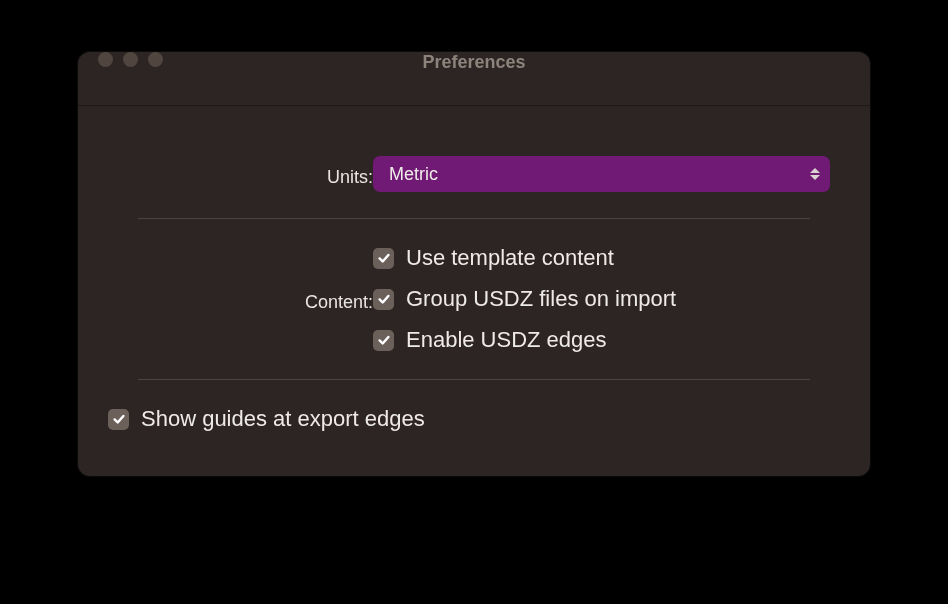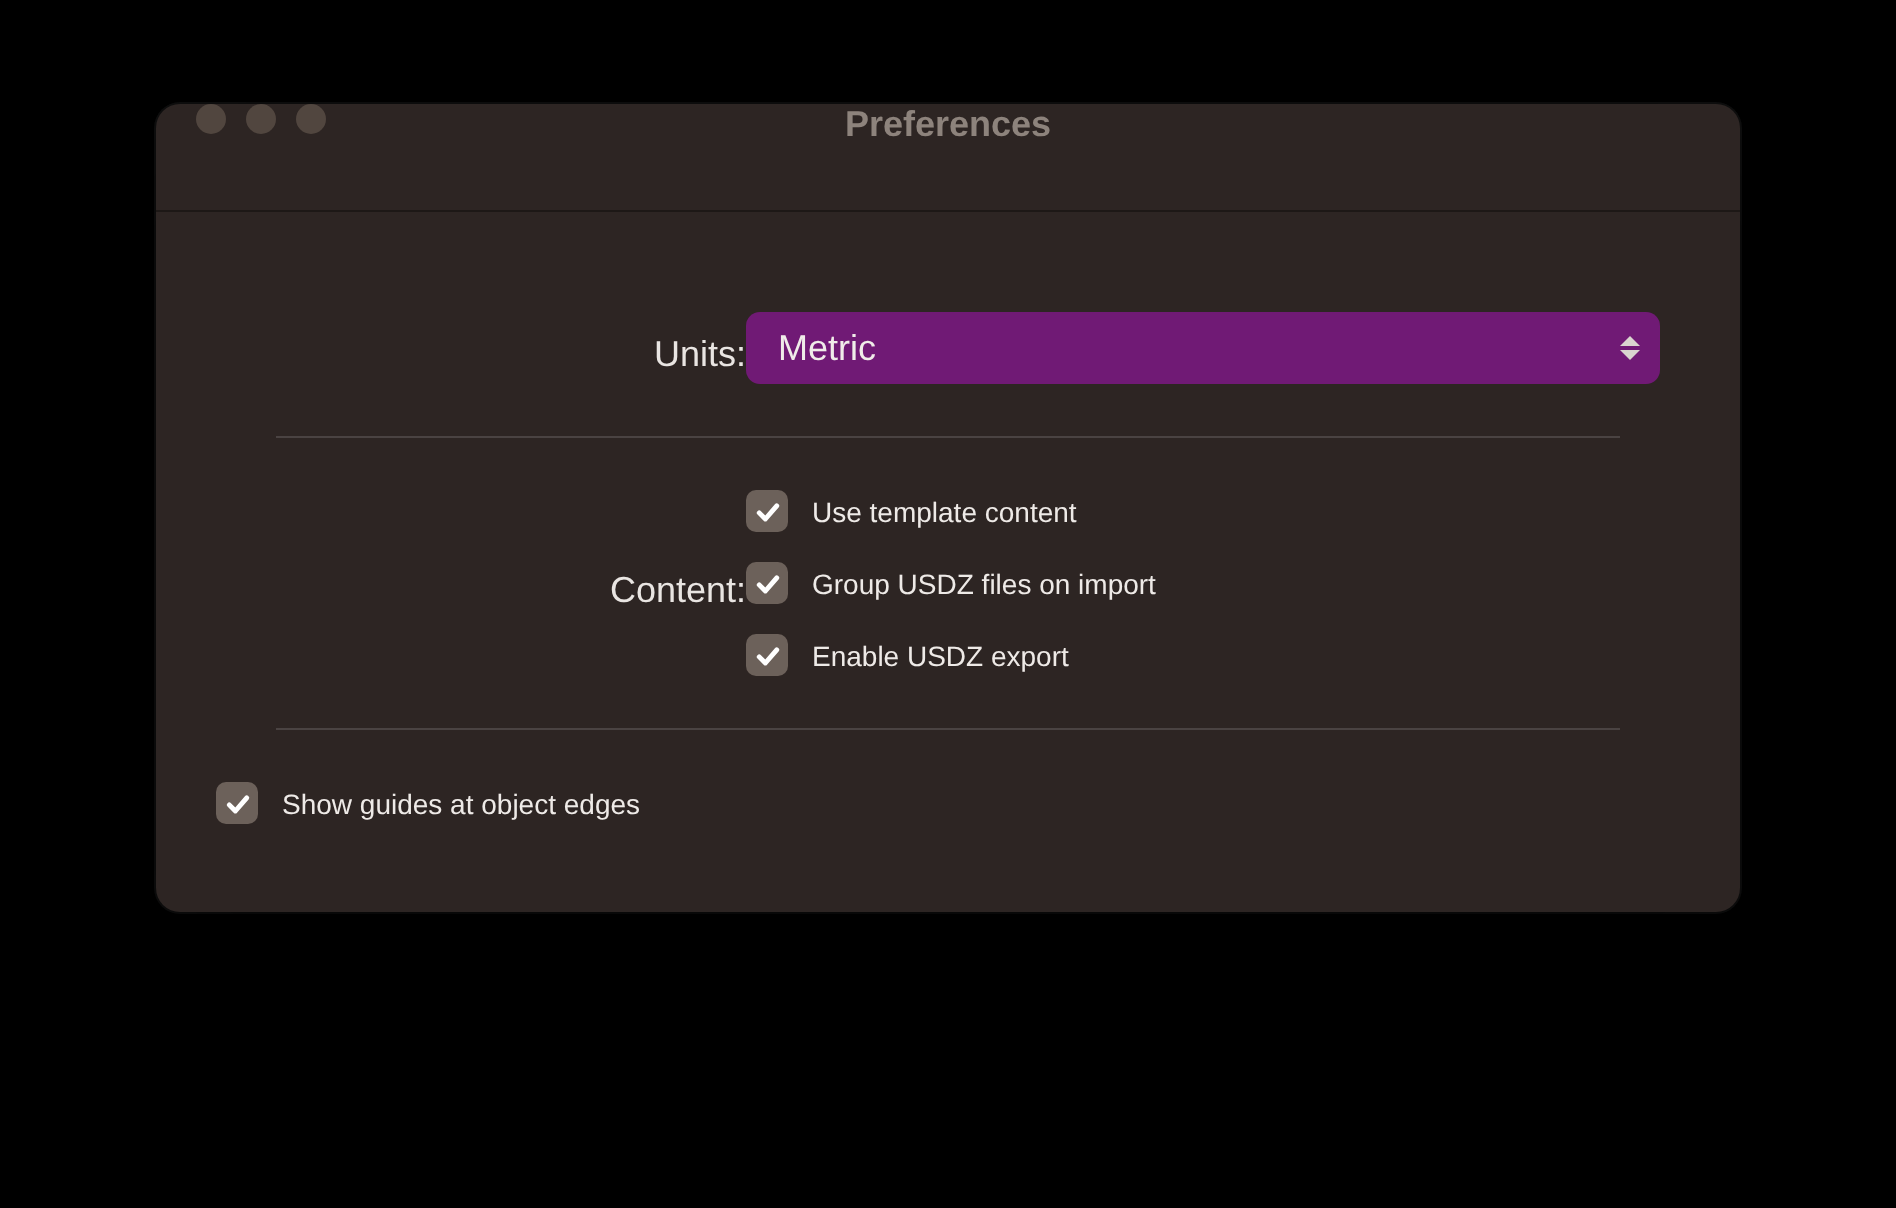--- a/index.html
+++ b/index.html
@@ -129,21 +129,21 @@
       width: 14px;
       height: 14px;
       stroke: #fff;
       stroke-width: 2.8;
       fill: none;
       stroke-linecap: round;
       stroke-linejoin: round;
     }
     .checkbox-label {
       color: #eeeae7;
-      font-size: 14px;
+      font-size: 22px;
     }
   </style>
 </head>
 <body>
 
 <div class="window">
   <div class="titlebar">
     <div class="traffic-lights">
       <div class="traffic-light"></div>
       <div class="traffic-light"></div>
@@ -187,34 +187,34 @@
               </svg>
           </div>
           <span class="checkbox-label">Group USDZ files on import</span>
         </div>
         <div class="checkbox-row">
           <div class="checkbox">
             <svg viewBox="0 0 16 16">
                 <path d="M3 8.5 L6.5 12 L13 4.5"></path>
               </svg>
           </div>
-          <span class="checkbox-label">Enable USDZ export</span>
+          <span class="checkbox-label">Enable USDZ edges</span>
         </div>
       </div>
     </div>
 
     <div class="divider"></div>
 
     <div class="form-row">
       <div class="row-controls">
         <div class="checkbox-row">
           <div class="checkbox">
             <svg viewBox="0 0 16 16">
                 <path d="M3 8.5 L6.5 12 L13 4.5"></path>
               </svg>
           </div>
-          <span class="checkbox-label">Show guides at object edges</span>
+          <span class="checkbox-label">Show guides at export edges</span>
         </div>
       </div>
     </div>
 
   </div>
 </div>
 
 </body></html>

